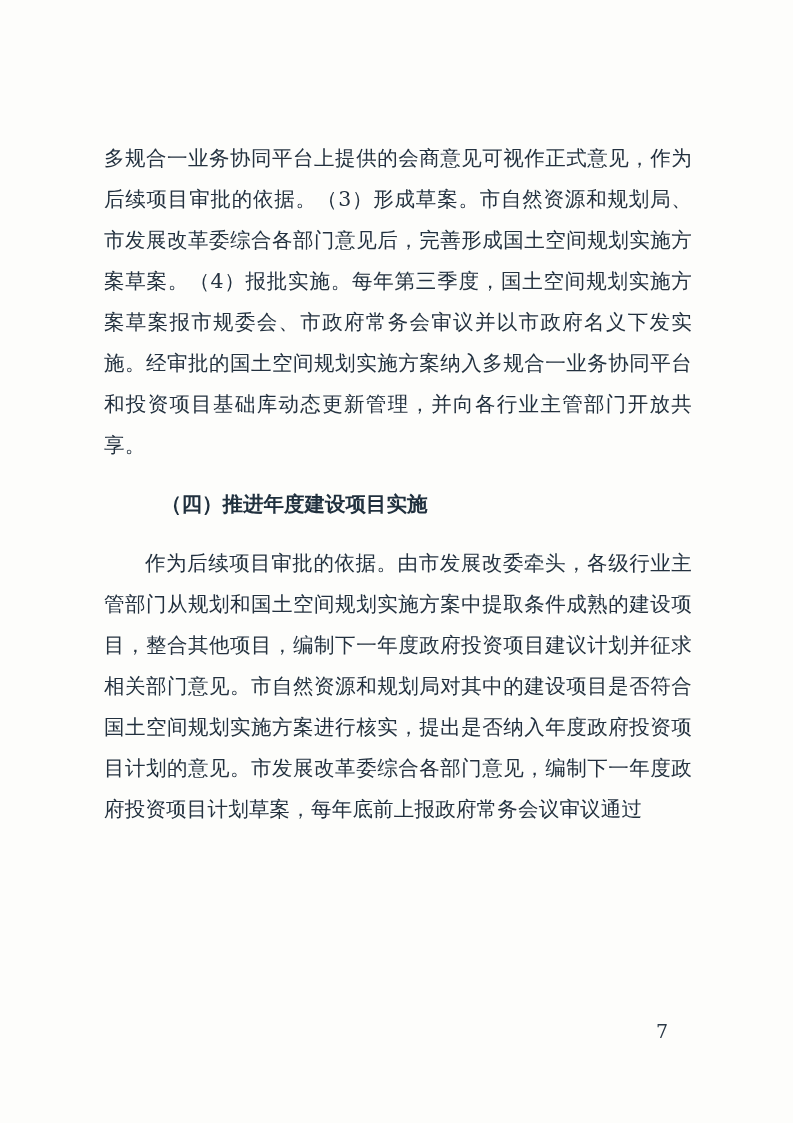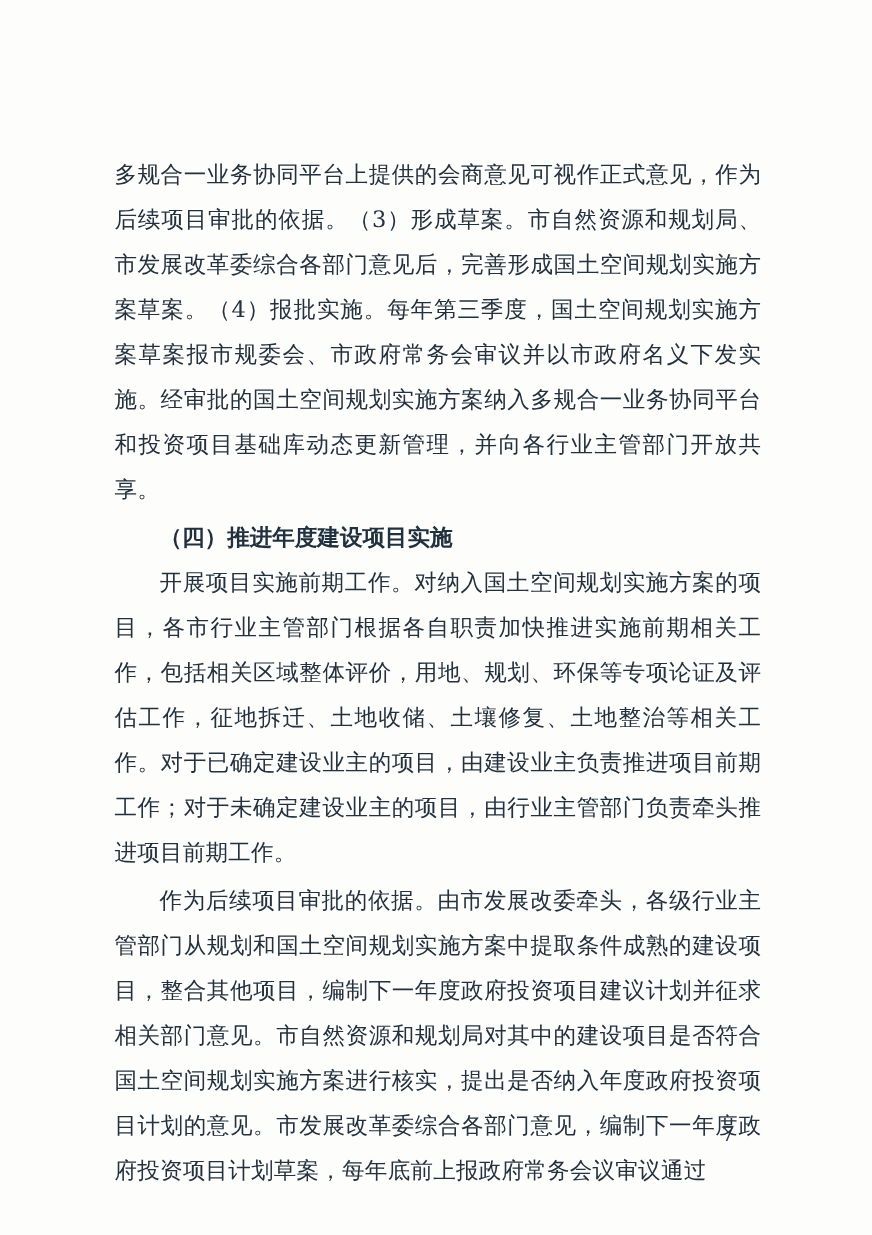--- a/index.html
+++ b/index.html
@@ -40,21 +40,21 @@
   }
   .para.indent {
     text-indent: 41px;
   }
   .heading {
     font-size: 20.5px;
     line-height: 41px;
     color: #20303e;
     text-indent: 41px;
     font-weight: 700;
-    margin: 0;
+    margin: 16px;
   }
   .page-number {
     position: absolute;
     left: 656px;
     top: 1020px;
     font-size: 19px;
     color: #2a3846;
     font-family: "DejaVu Serif", "Liberation Serif", serif;
   }
   .spacer-sm { height: 2px; }
@@ -64,21 +64,20 @@
 
 <div class="page">
   <div class="content">
 
     <p class="para">多规合一业务协同平台上提供的会商意见可视作正式意见，作为后续项目审批的依据。（3）形成草案。市自然资源和规划局、市发展改革委综合各部门意见后，完善形成国土空间规划实施方案草案。（4）报批实施。每年第三季度，国土空间规划实施方案草案报市规委会、市政府常务会审议并以市政府名义下发实施。经审批的国土空间规划实施方案纳入多规合一业务协同平台和投资项目基础库动态更新管理，并向各行业主管部门开放共享。</p>
 
     <div class="spacer-sm"></div>
 
     <p class="heading">（四）推进年度建设项目实施</p>
 
-    <p class="para indent">开展项目实施前期工作。对纳入国土空间规划实施方案的项目，各市行业主管部门根据各自职责加快推进实施前期相关工作，包括相关区域整体评价，用地、规划、环保等专项论证及评估工作，征地拆迁、土地收储、土壤修复、土地整治等相关工作。对于已确定建设业主的项目，由建设业主负责推进项目前期工作；对于未确定建设业主的项目，由行业主管部门负责牵头推进项目前期工作。</p>
 
     <div class="spacer-sm"></div>
 
     <p class="para indent">作为后续项目审批的依据。由市发展改委牵头，各级行业主管部门从规划和国土空间规划实施方案中提取条件成熟的建设项目，整合其他项目，编制下一年度政府投资项目建议计划并征求相关部门意见。市自然资源和规划局对其中的建设项目是否符合国土空间规划实施方案进行核实，提出是否纳入年度政府投资项目计划的意见。市发展改革委综合各部门意见，编制下一年度政府投资项目计划草案，每年底前上报政府常务会议审议通过</p>
 
   </div>
 
   <div class="page-number">7</div>
 </div>
 

